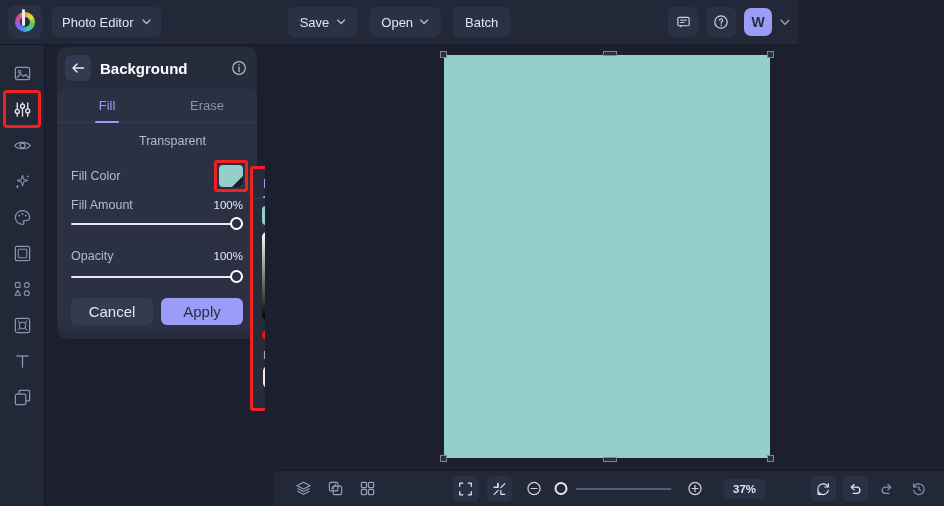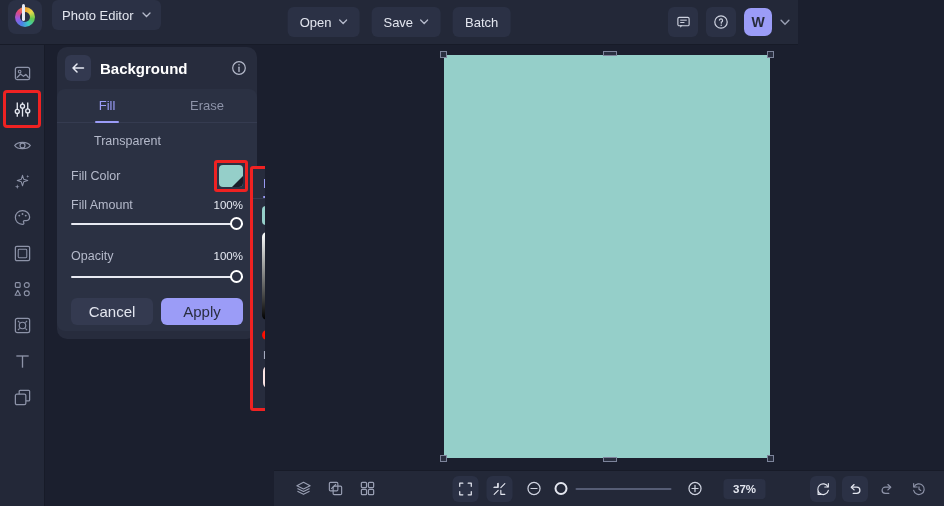--- a/index.html
+++ b/index.html
@@ -9,21 +9,21 @@
     font-family: "Liberation Sans", sans-serif;
     overflow: hidden;
   }
   #app { position: relative; width: 944px; height: 506px; background: #1b1f2e; }
 
   
   .topbar {
     position: absolute; left: 0; top: 0; width: 798px; height: 45px;
     background: #232838;
     border-bottom: 1px solid #171b28;
-    display: flex; 
+    display: flex; align-items: center;
   }
   .logo-wrap {
     width: 34px; height: 34px; margin-left: 8px;
     border-radius: 8px; background: #2b3145;
     display: flex; align-items: center; justify-content: center;
   }
   .logo-ring {
     width: 20px; height: 20px; border-radius: 50%;
     background: conic-gradient(#f0a030, #e8d94a, #63c94c, #3cc9c0, #4a7fe8, #9b5ae0, #e0487c, #f0a030);
     position: relative;
@@ -252,27 +252,27 @@
     </div>
     <div class="app-menu">
       <span>Photo Editor</span>
       <svg width="9" height="6" viewBox="0 0 9 6">
         <path d="M1 1 L4.5 4.5 L8 1" stroke="#b5bacb" stroke-width="1.3" fill="none" stroke-linecap="round"></path>
       </svg>
     </div>
 
     <div class="center-group">
       <div class="tb-btn">
-        <span>Open</span>
+        <span>Save</span>
         <svg width="9" height="6" viewBox="0 0 9 6">
           <path d="M1 1 L4.5 4.5 L8 1" stroke="#b5bacb" stroke-width="1.3" fill="none" stroke-linecap="round"></path>
         </svg>
       </div>
       <div class="tb-btn">
-        <span>Save</span>
+        <span>Open</span>
         <svg width="9" height="6" viewBox="0 0 9 6">
           <path d="M1 1 L4.5 4.5 L8 1" stroke="#b5bacb" stroke-width="1.3" fill="none" stroke-linecap="round"></path>
         </svg>
       </div>
       <div class="tb-btn">
         <span>Batch</span>
       </div>
     </div>
 
     <div class="right-group">
@@ -403,21 +403,21 @@
     <div class="panel-card">
       <div class="tabs">
         <div class="tab active">
           <span>Fill</span>
         </div>
         <div class="tab">
           <span>Erase</span>
         </div>
       </div>
 
-      <div class="row" style="height:36px;">
+      <div class="row" style="height:36px;margin-left:45px;">
         <div class="cbx"></div>
         <span class="lbl">Transparent</span>
       </div>
 
       <div class="row" style="height:34px;">
         <span class="lbl">Fill Color</span>
         <div class="swatch-wrap">
           <div class="swatch" style="background: rgb(149, 207, 201);"></div>
           <div class="swatch-hl"></div>
         </div>

